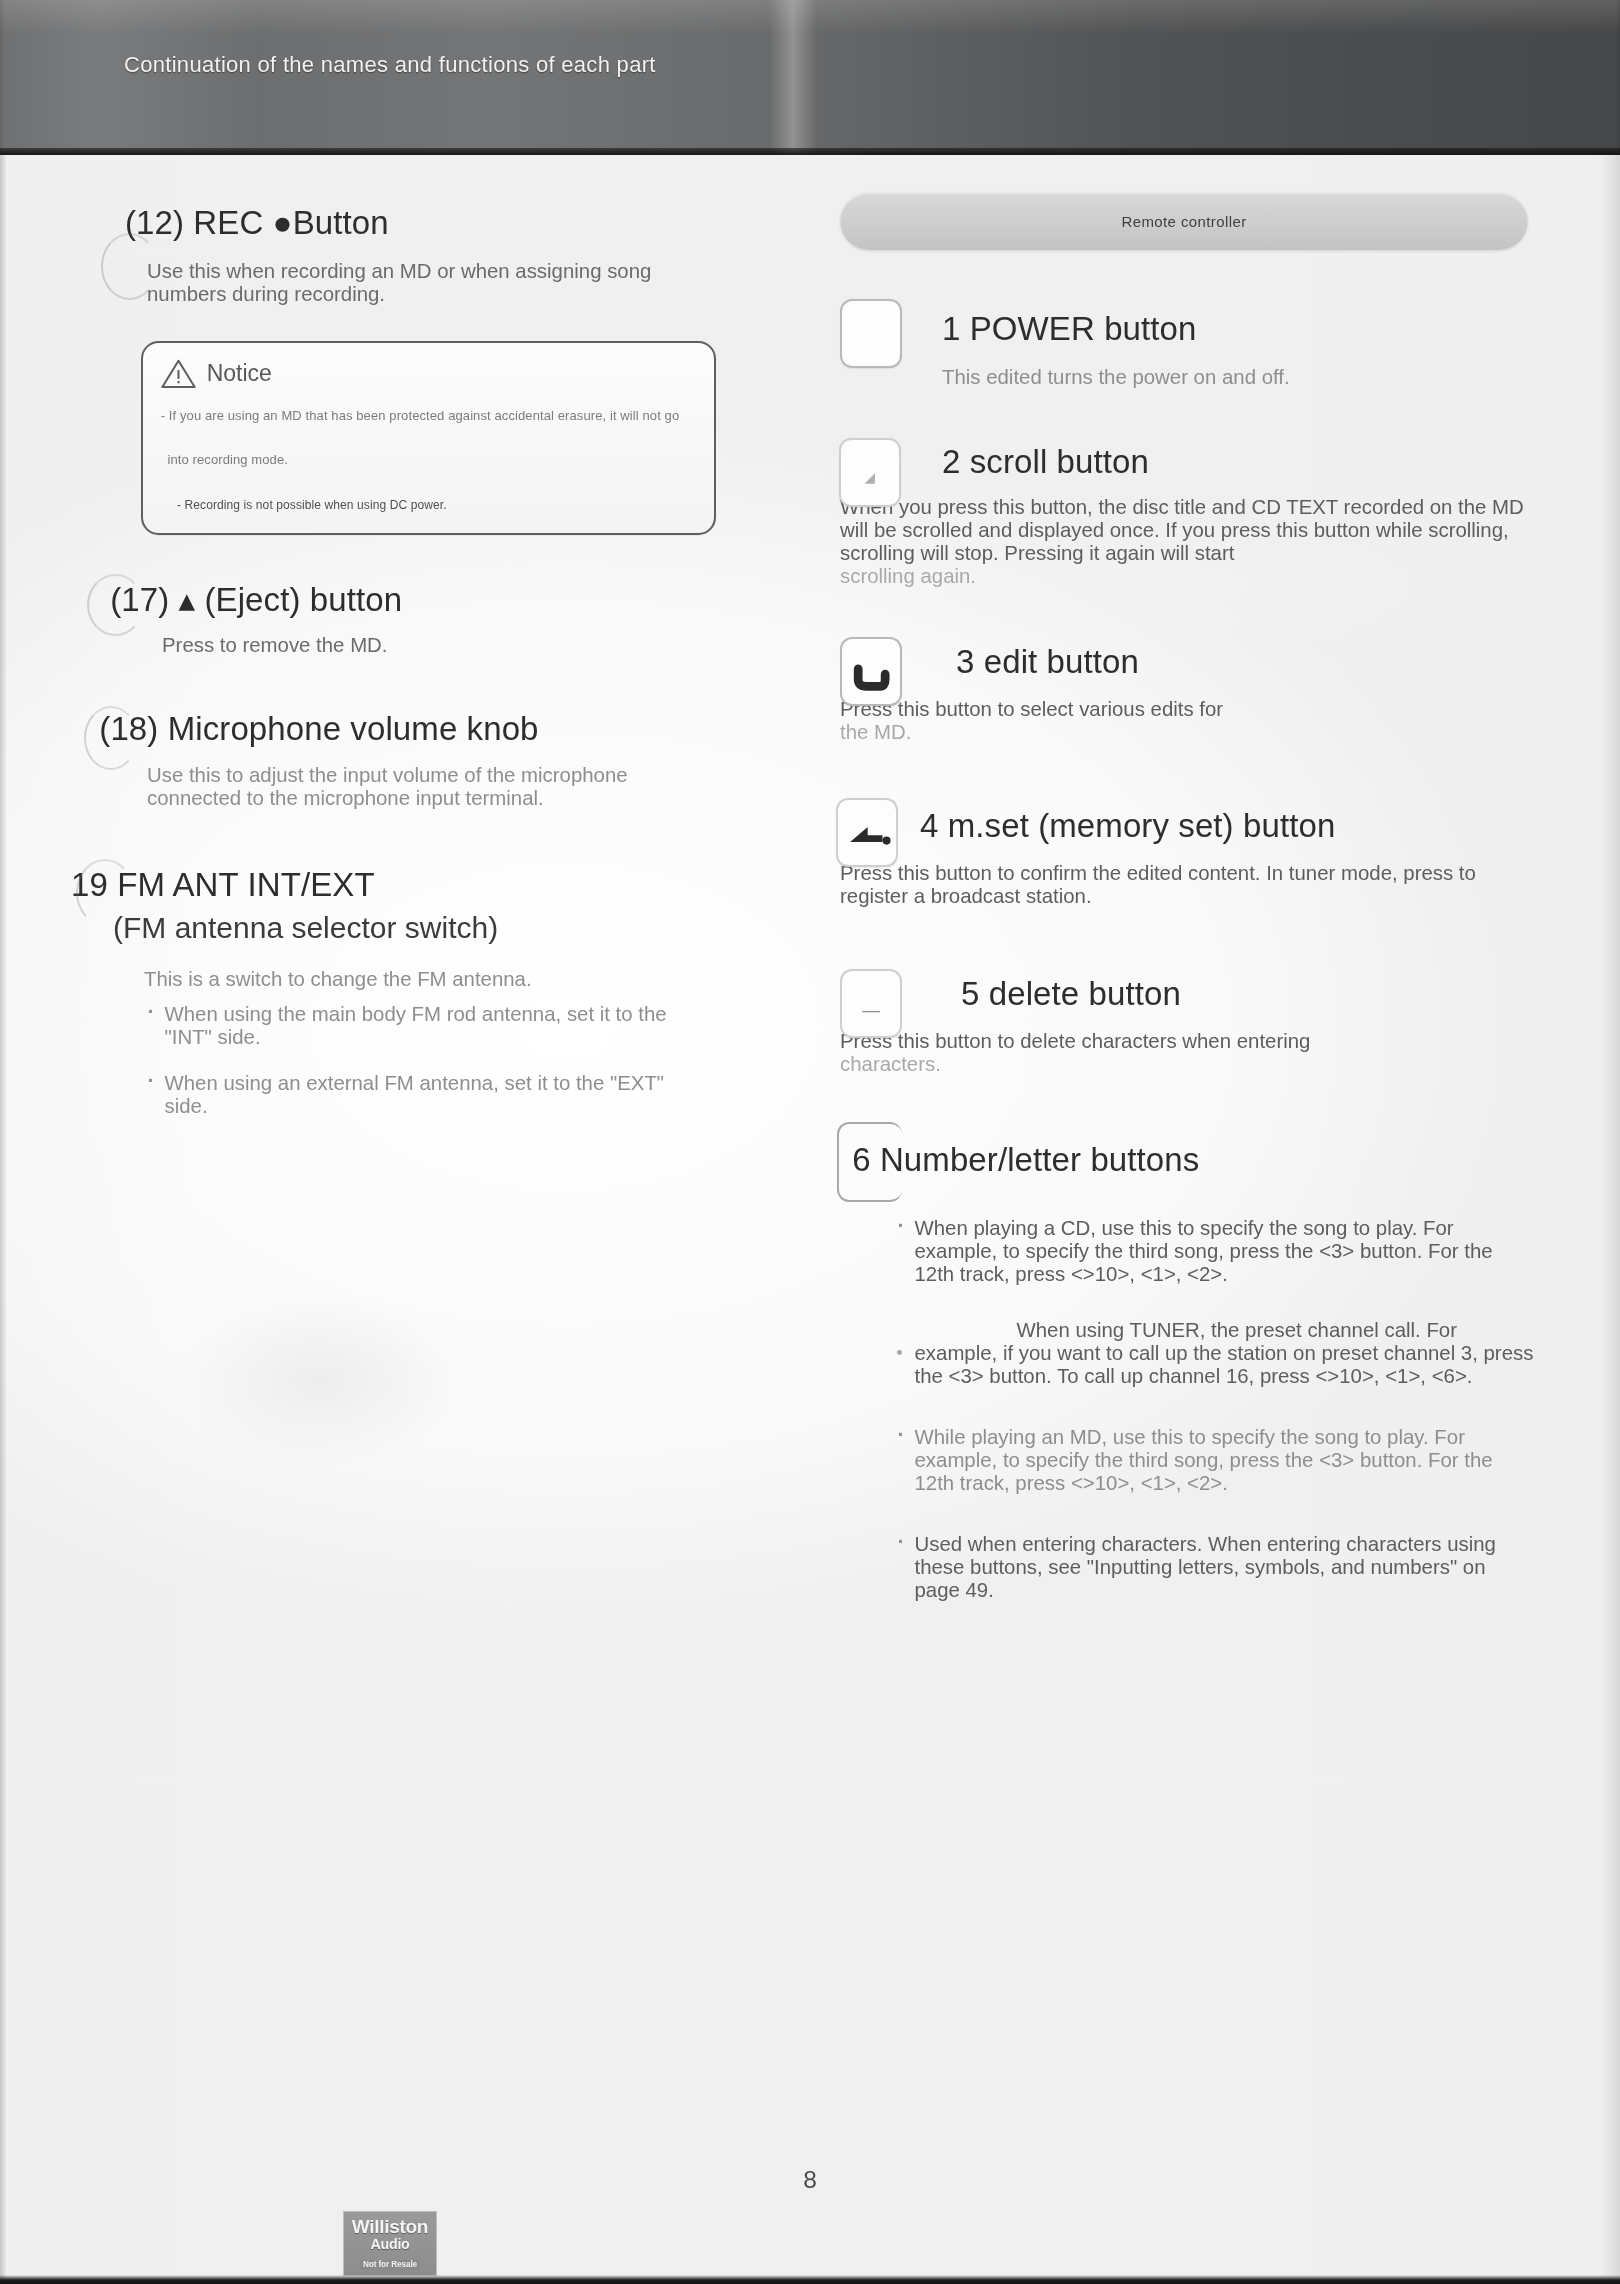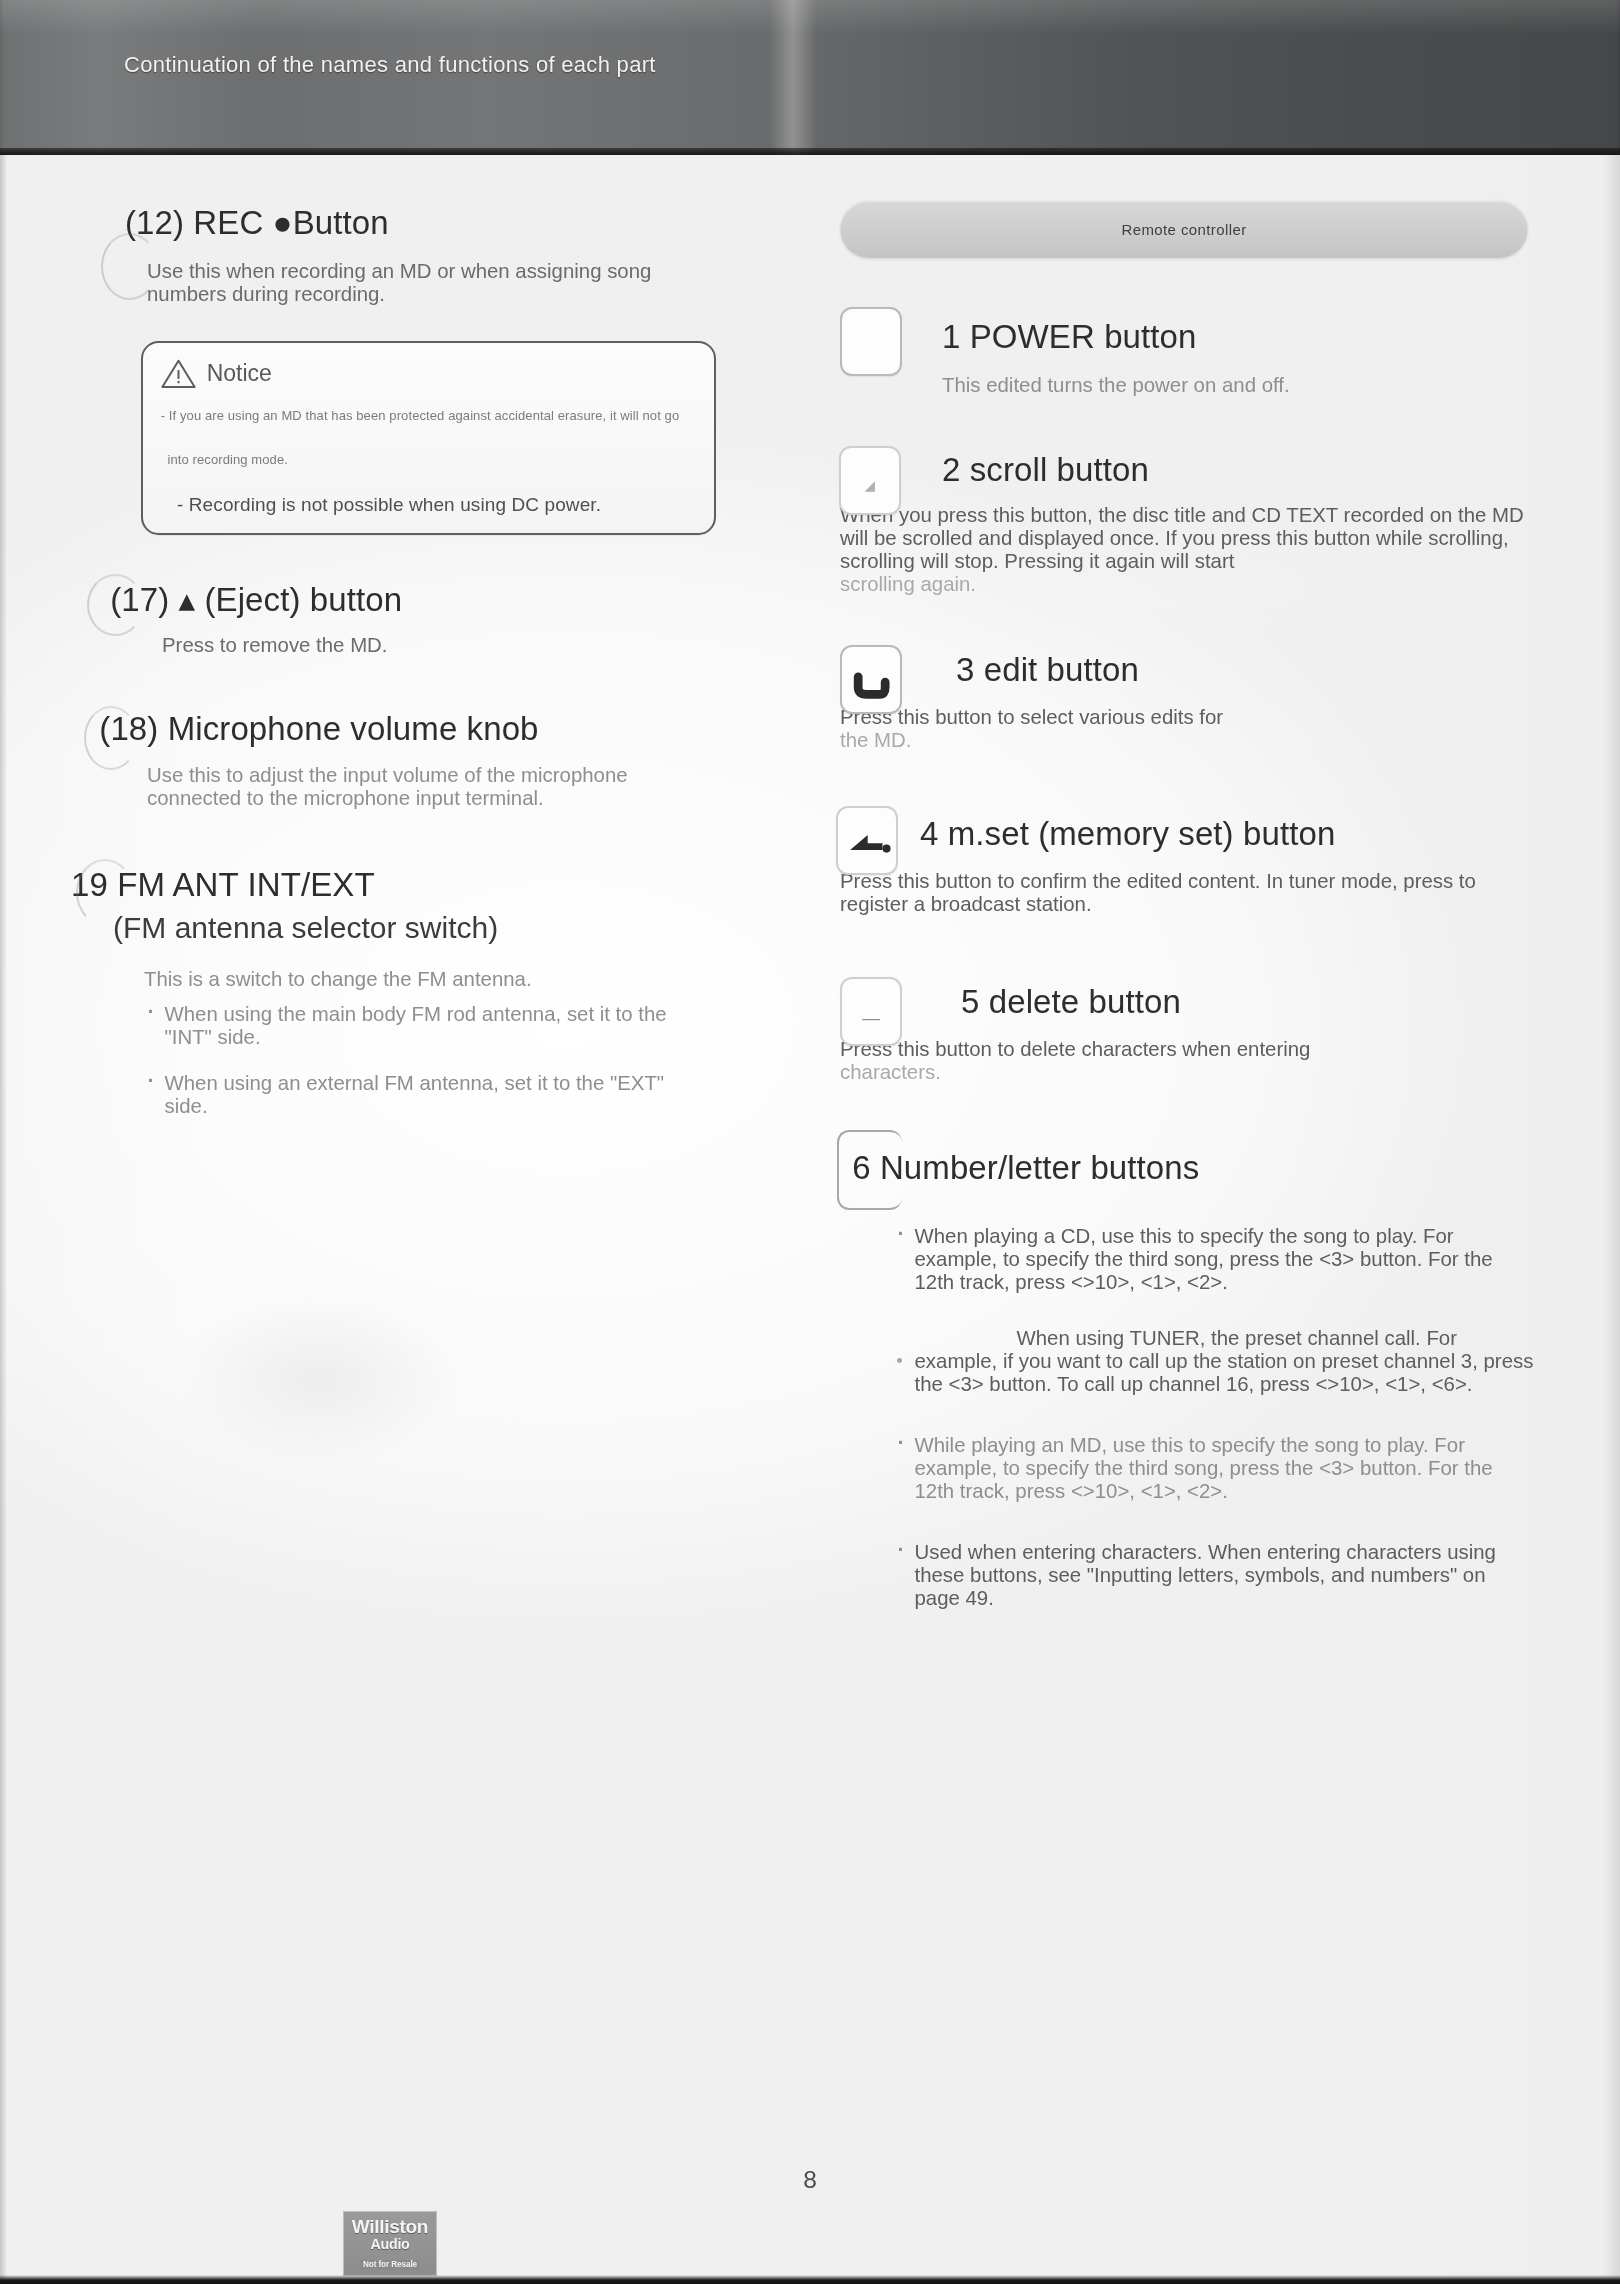--- a/index.html
+++ b/index.html
@@ -36,21 +36,21 @@
   }
   #header-title{
     position:absolute;left:124px;top:52px;
     color:#f2f2f2;font-size:22px;letter-spacing:0.3px;font-weight:400;
     text-shadow:0 0.7px 1.4px rgba(0,0,0,.45);
     white-space:nowrap;
   }
 
   
   #col-left{position:absolute;left:102px;top:204px;width:721px;}
-  #col-right{position:absolute;left:840px;top:200px;width:701px;}
+  #col-right{position:absolute;left:840px;top:192px;width:701px;}
 
   
   .sec{position:relative;}
   .h-big{
     font-size:33px;color:#2d2d2d;font-weight:400;letter-spacing:0.1px;
     white-space:nowrap;
   }
   .h-sub{
     font-size:30px;color:#3b3b3b;font-weight:400;white-space:nowrap;
   }
@@ -74,21 +74,21 @@
   
   .notice{
     position:relative;border:2px solid #5f5f5f;border-radius:17.7px;
     background:linear-gradient(180deg,#fcfcfc,#f4f4f4);
     box-shadow:0 0.7px 0 rgba(0,0,0,.08);
   }
   .notice-head{display:flex;align-items:center;gap:11px;}
   .warn-tri{width:35px;height:31px;display:block;}
   .notice-title{font-size:23px;color:#585858;}
   .notice-line{font-size:13px;color:#7b7b7b;line-height:20.4px;letter-spacing:0.1px;}
-  .notice-line.b{font-size:19px;color:#4f4f4f;}
+  .notice-line.b{font-size:12px;color:#4f4f4f;}
 
   
   #remote-pill{
     position:relative;height:58px;border-radius:30px;
     background:linear-gradient(180deg,#d8d8d8 0%,#cfcfcf 45%,#c4c4c4 100%);
     box-shadow:inset 0 1.4px 2px rgba(255,255,255,.6),0 1.4px 2.7px rgba(0,0,0,.10);
     display:flex;align-items:center;justify-content:center;
   }
   #remote-pill span{font-size:15px;color:#3f3f3f;letter-spacing:0.4px;}
 

